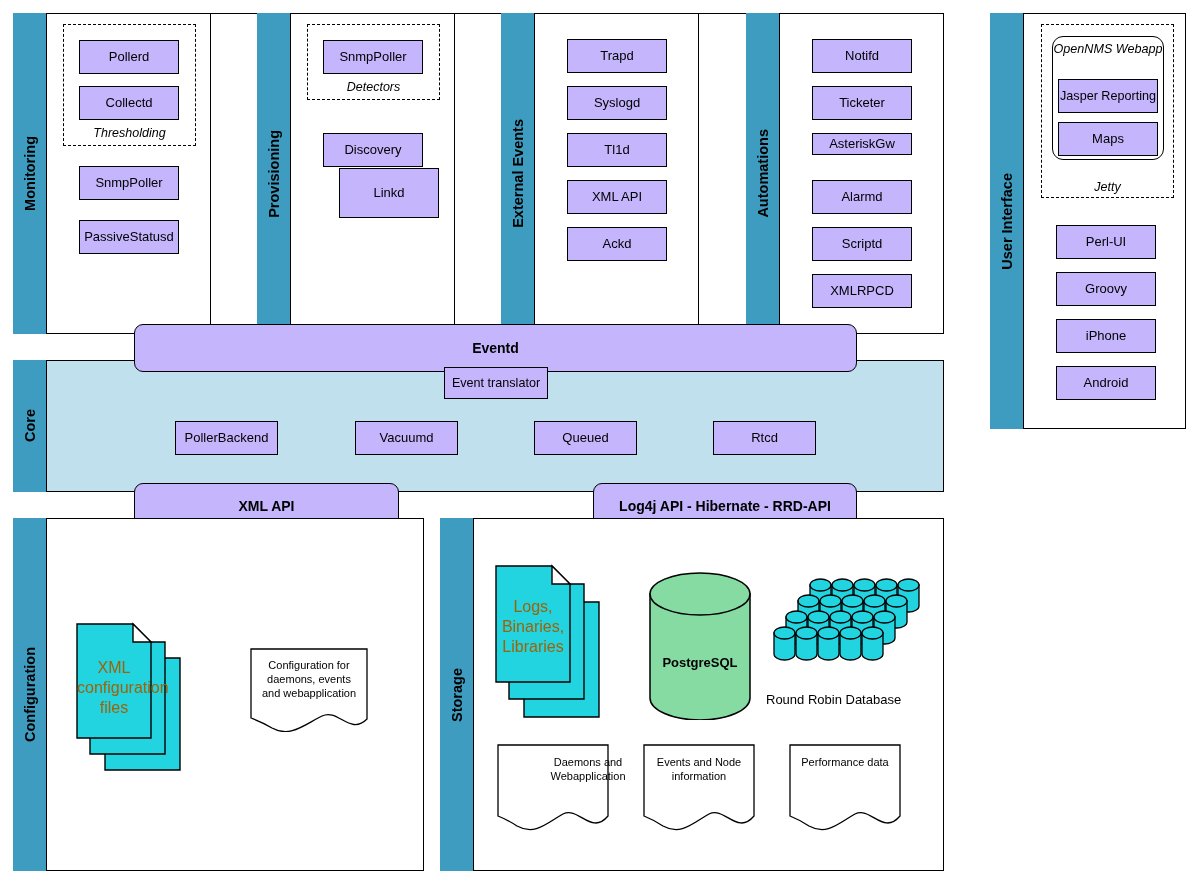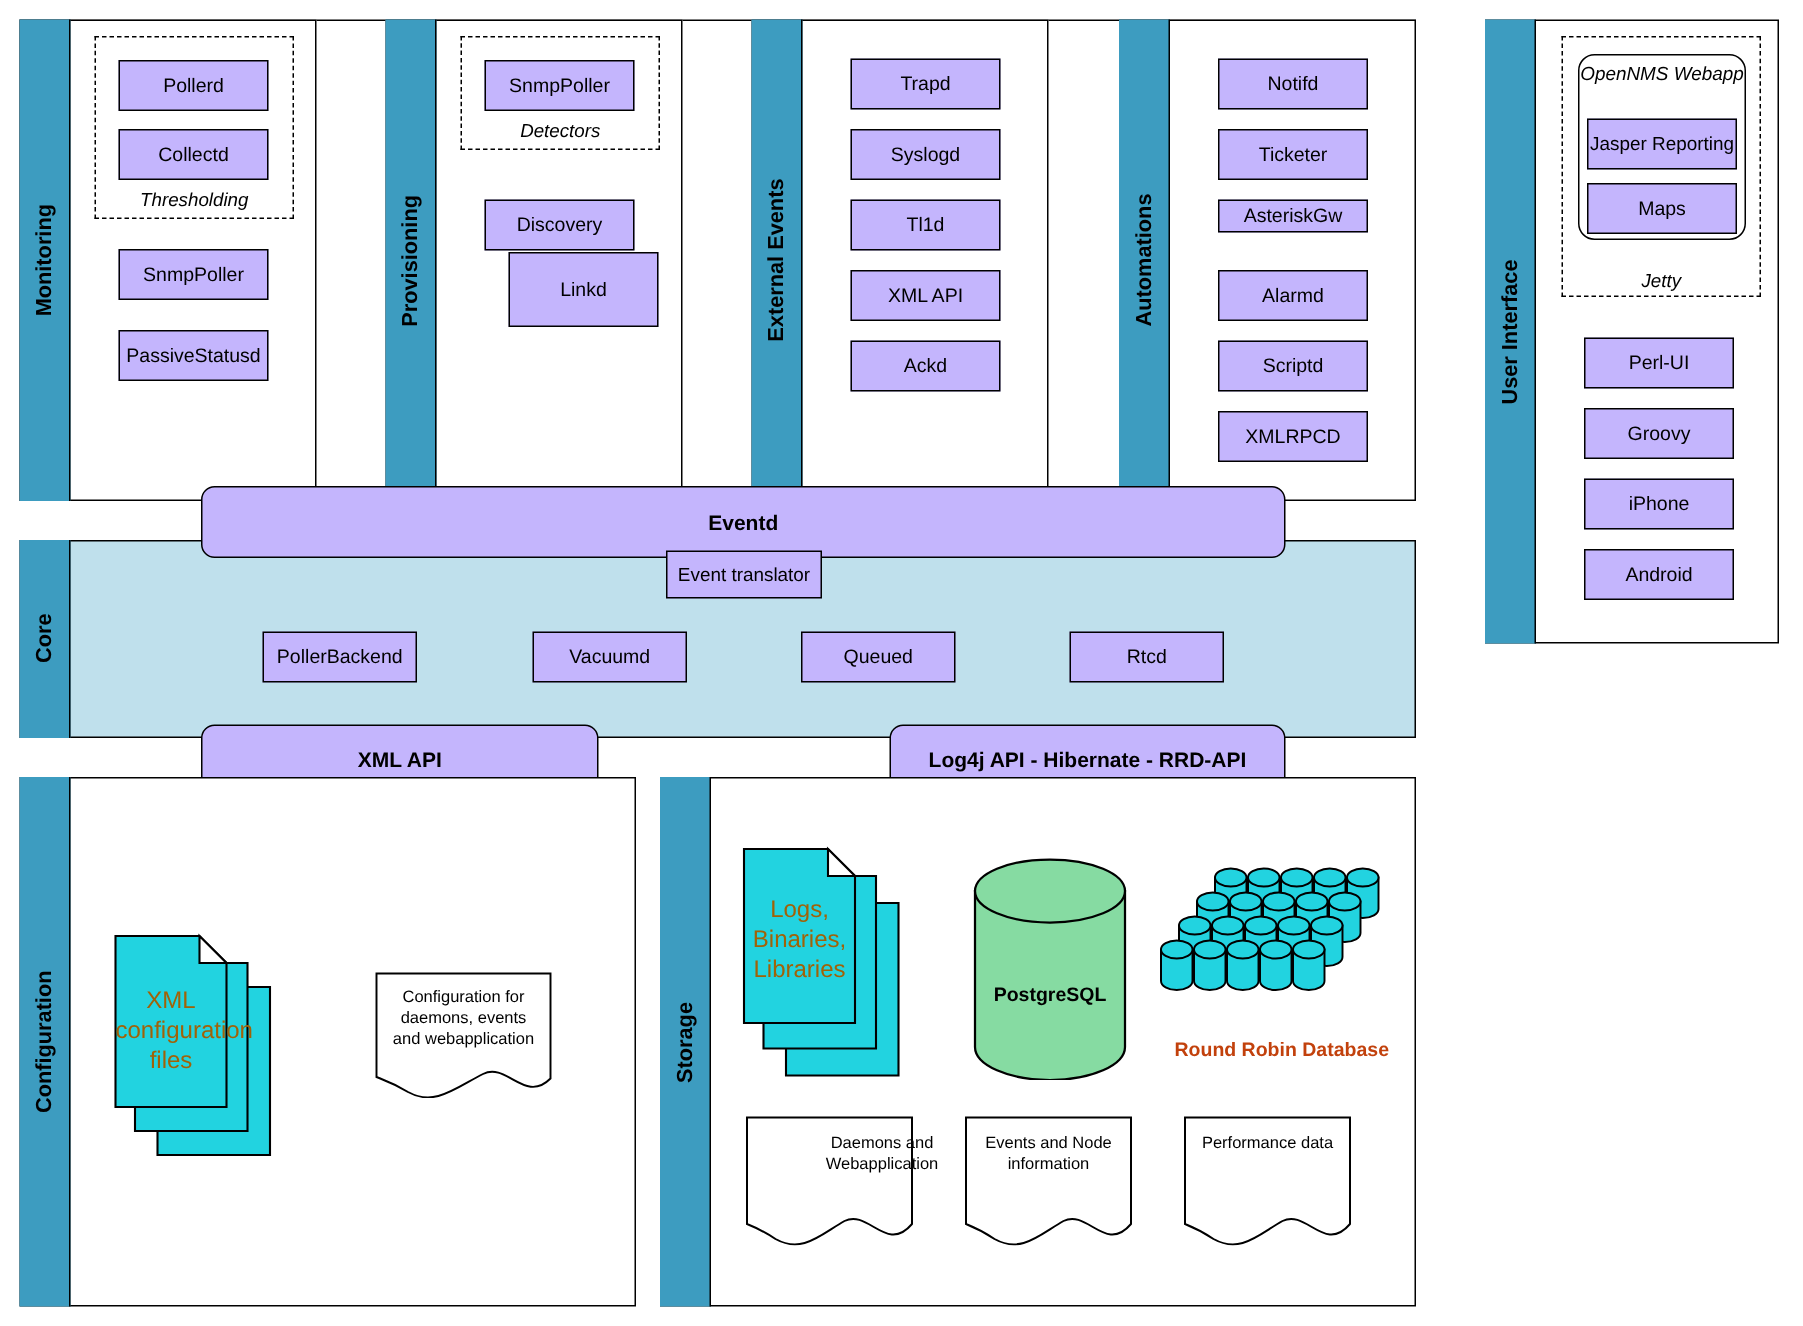--- a/index.html
+++ b/index.html
@@ -94,24 +94,24 @@
   .shapewrap svg{display:block;}
   .shapewrap .txt{
     position:absolute;left:0;width:100%;
     text-align:center;
     font-weight:bold;
     font-size:13px;
     color:#000;
   }
   .caption-bold{
     position:absolute;
-    font-weight:bold;
+    font-weight:normal;
     font-size:13px;
-    color:#c2410c;
-    text-align:right;
+    color:#000000;
+    text-align:left;
   }
 </style>
 </head>
 <body>
 
 <div id="stage">
 
   <div class="abs panel" style="left:13px;top:13px;width:931px;height:321px;"></div>
 
   <div class="abs panel" style="left:13px;top:13px;width:198px;height:321px;"></div>

